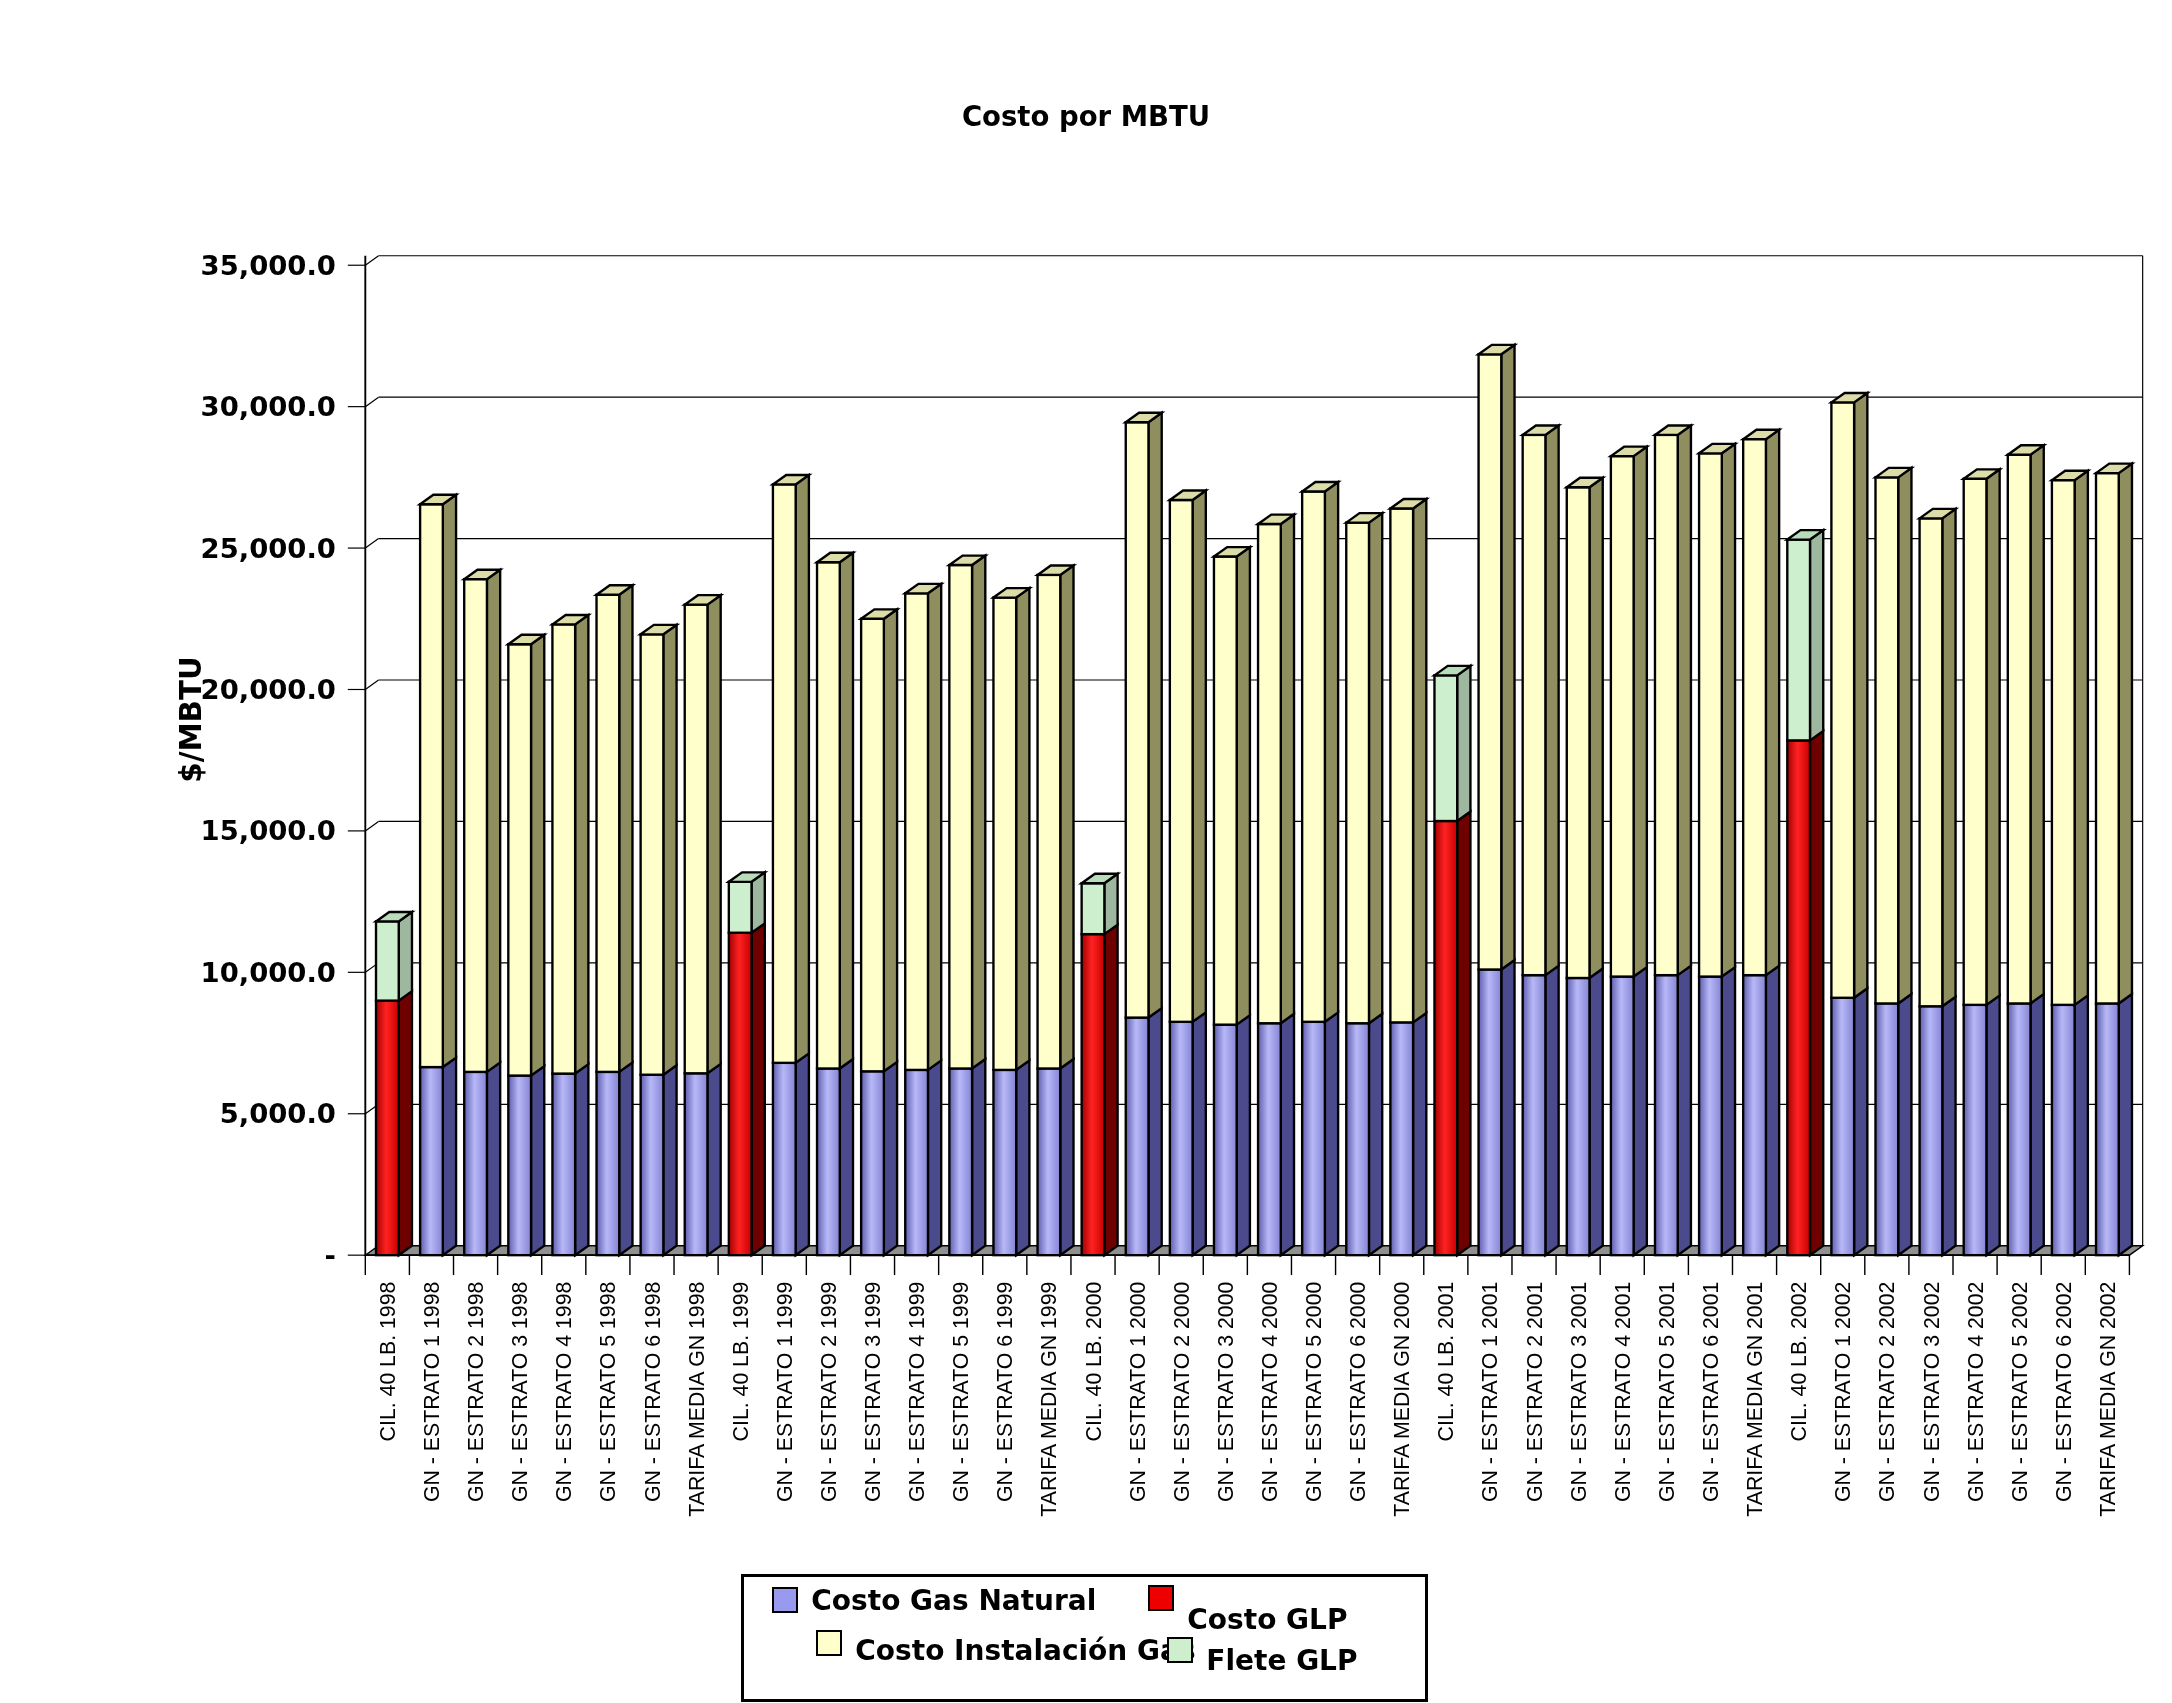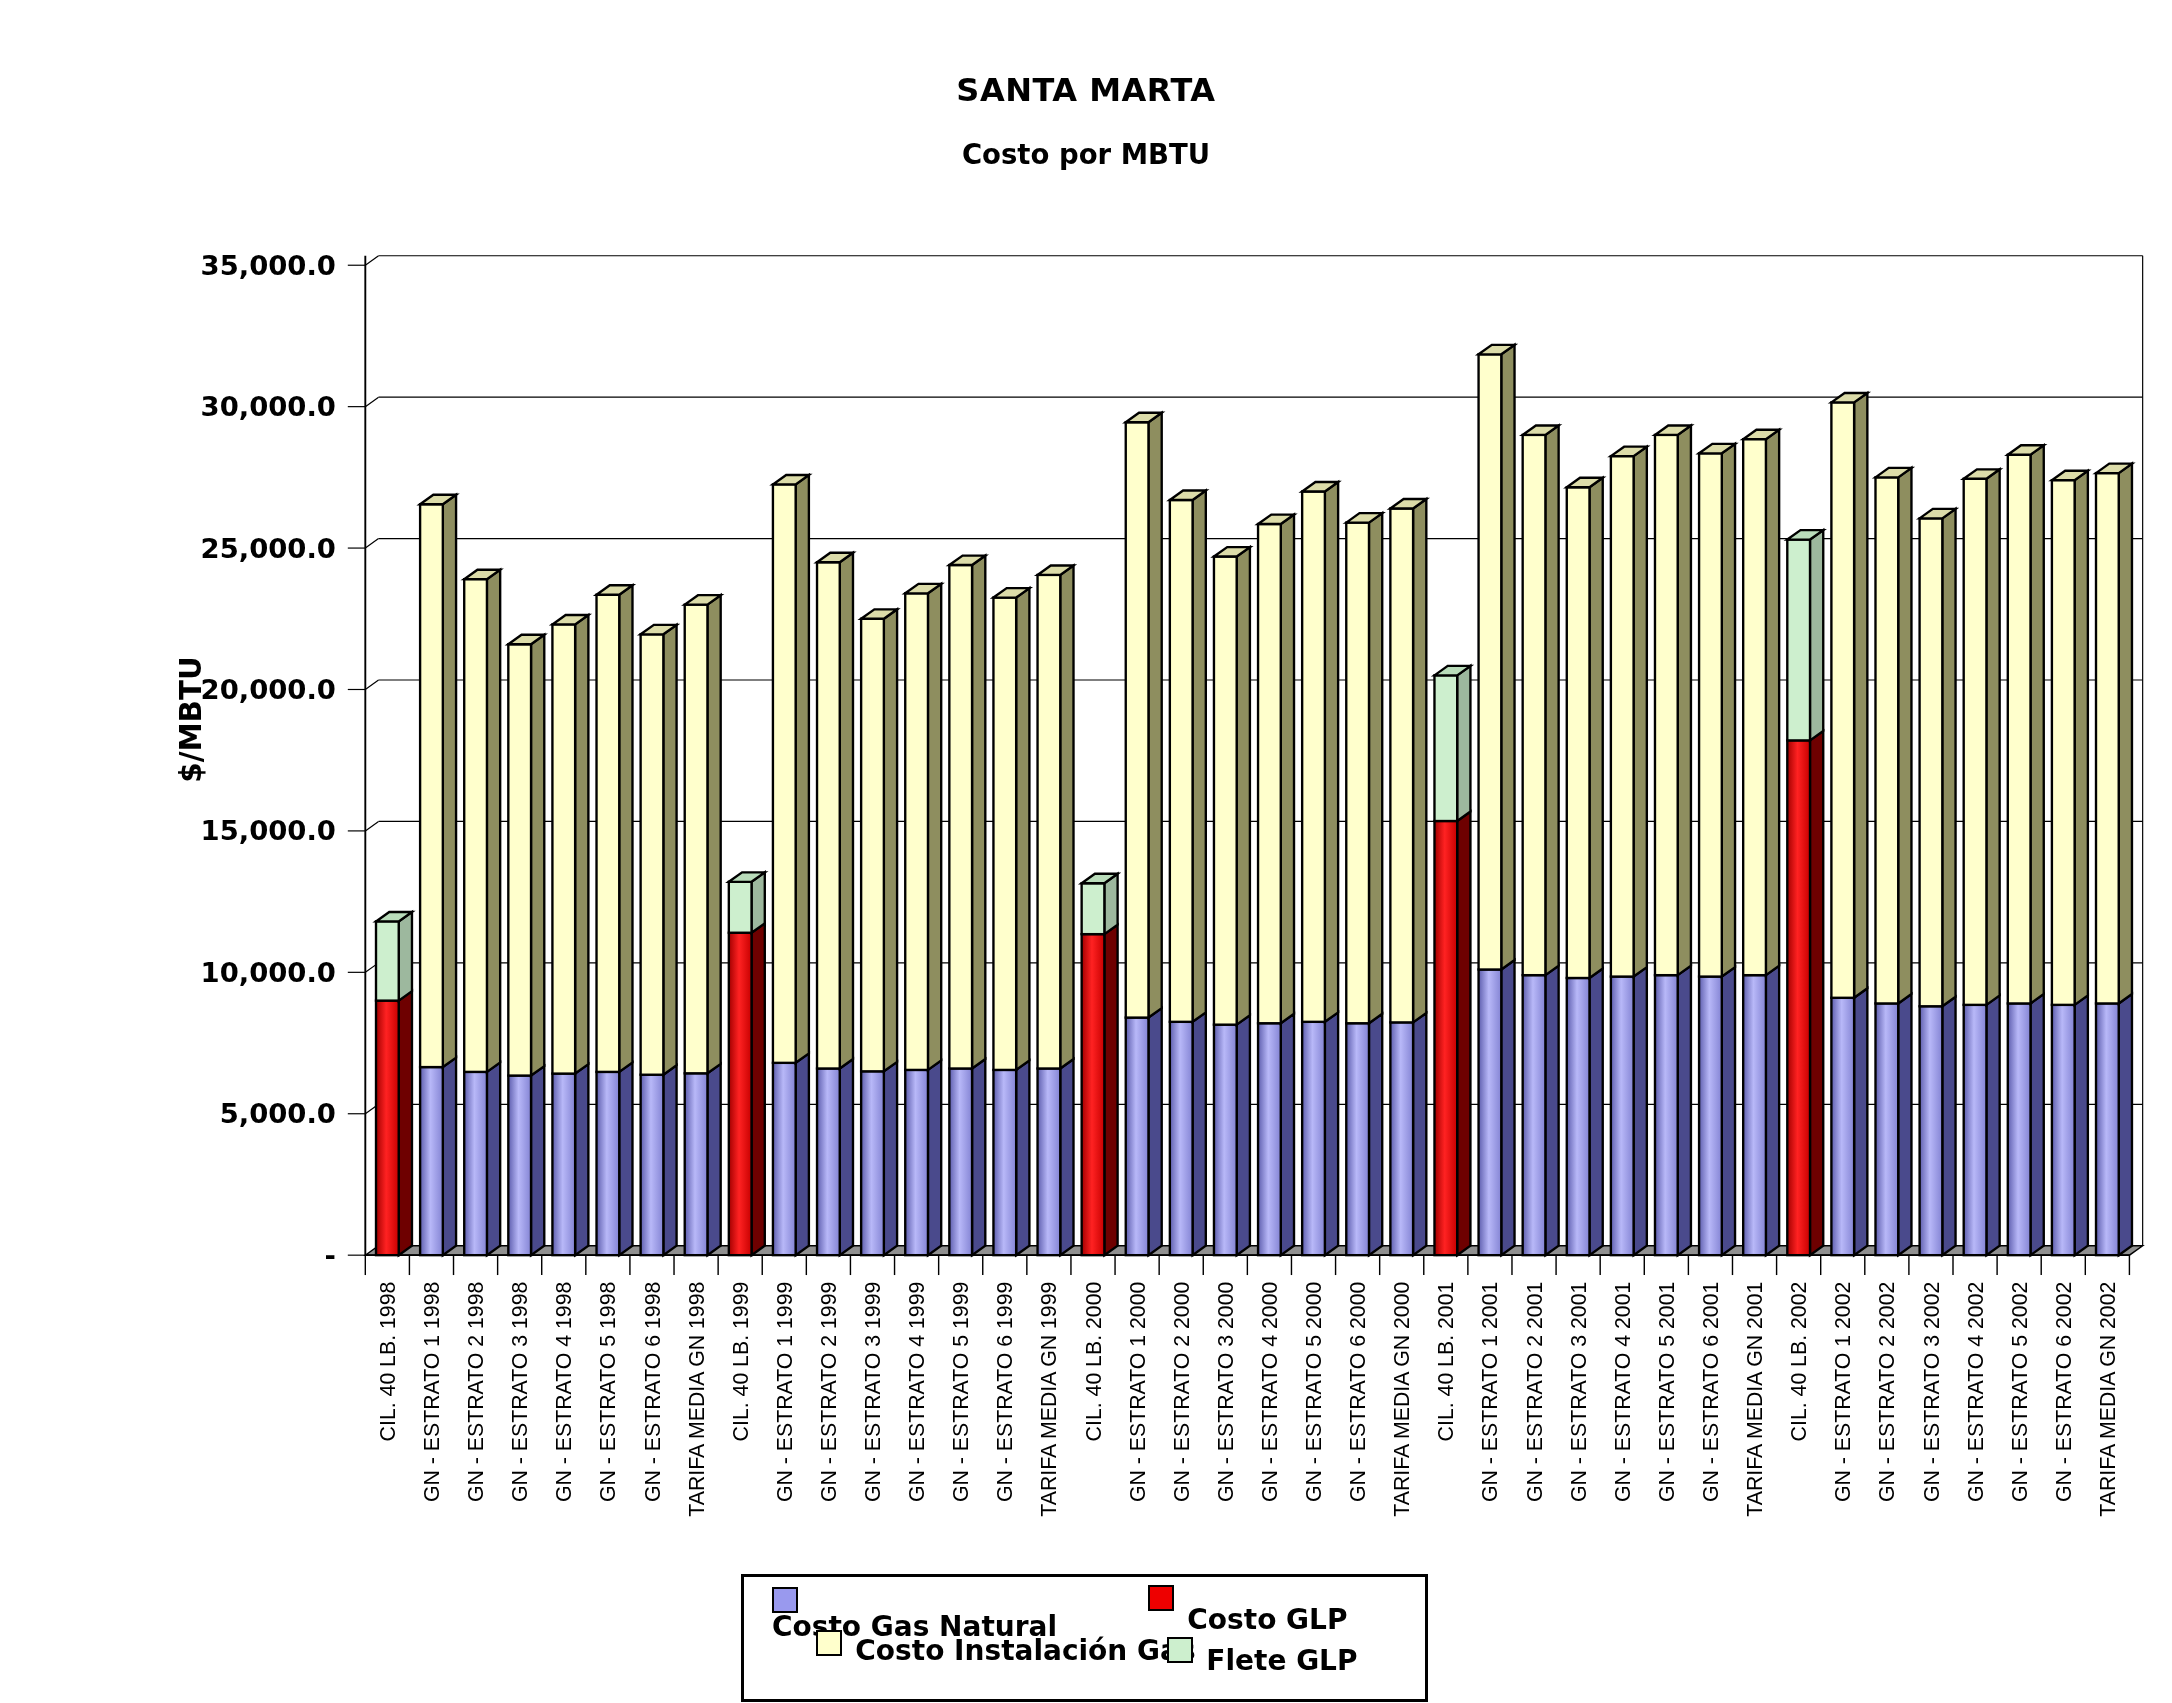--- a/index.html
+++ b/index.html
@@ -8,35 +8,34 @@
   .title-block{position:absolute;left:518px;top:71px;width:1136px;text-align:center;color:#000;}
   .title-line1,.title-line2{font-size:32px;font-weight:700;letter-spacing:0.5px;}
   .title-line2{margin-top:31px;}
   .title-line3{font-size:27.5px;font-weight:700;margin-top:29px;}
   #chart-svg{position:absolute;left:0;top:0;}
   .legend-box{position:absolute;left:741px;top:1574px;width:681px;height:122px;
               background:#fff;border:3.3px solid #000;}
   .legend-item{position:absolute;display:flex;align-items:flex-start;}
   .legend-swatch{display:inline-block;width:22px;height:22px;border:2.4px solid #000;margin-right:13.3px;flex:none;}
   .legend-label{font-size:28px;font-weight:700;color:#000;white-space:nowrap;line-height:1;}
-  .li-0{left:28px;top:10.4px;flex-direction:column;}
+  .li-0{left:28px;top:10.4px;}
   .li-1{left:404px;top:7.6px;}
   .li-1 .legend-label{padding-top:21px;}
   .li-2{left:28px;top:53px;padding-left:44px;}
   .li-2 .legend-label{padding-top:6.6px;}
   .li-3{left:423px;top:60px;}
   .li-3 .legend-label{padding-top:9.5px;}
 </style>
 </head>
 <body>
 
 <div class="canvas">
 
   <div class="title-block">
-    <div class="title-line1">SANTA MARTA</div>
     <div class="title-line3">Costo por MBTU</div>
   </div>
 
   <svg id="chart-svg" width="2172" height="1704" viewBox="0 0 4590 3600">
       <defs>
         <linearGradient id="grad_costo_gas_natural" x1="0" y1="0" x2="1" y2="0">
           <stop offset="0%" stop-color="#5E5EAE"></stop>
           <stop offset="45%" stop-color="#B8B8F8"></stop>
           <stop offset="100%" stop-color="#8484D4"></stop>
         </linearGradient>

